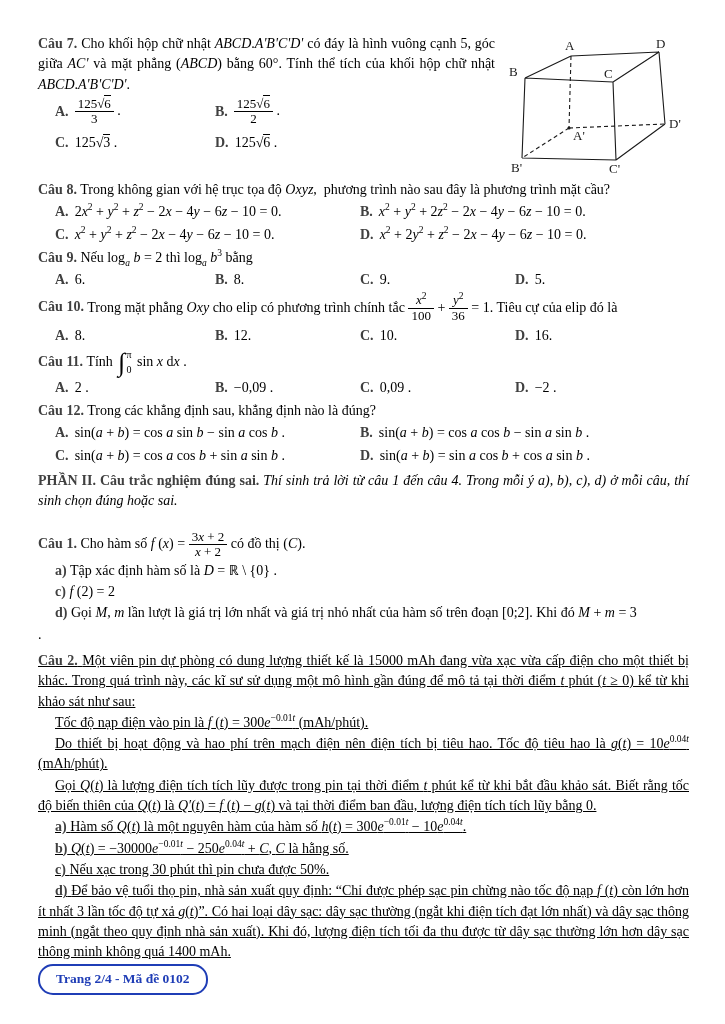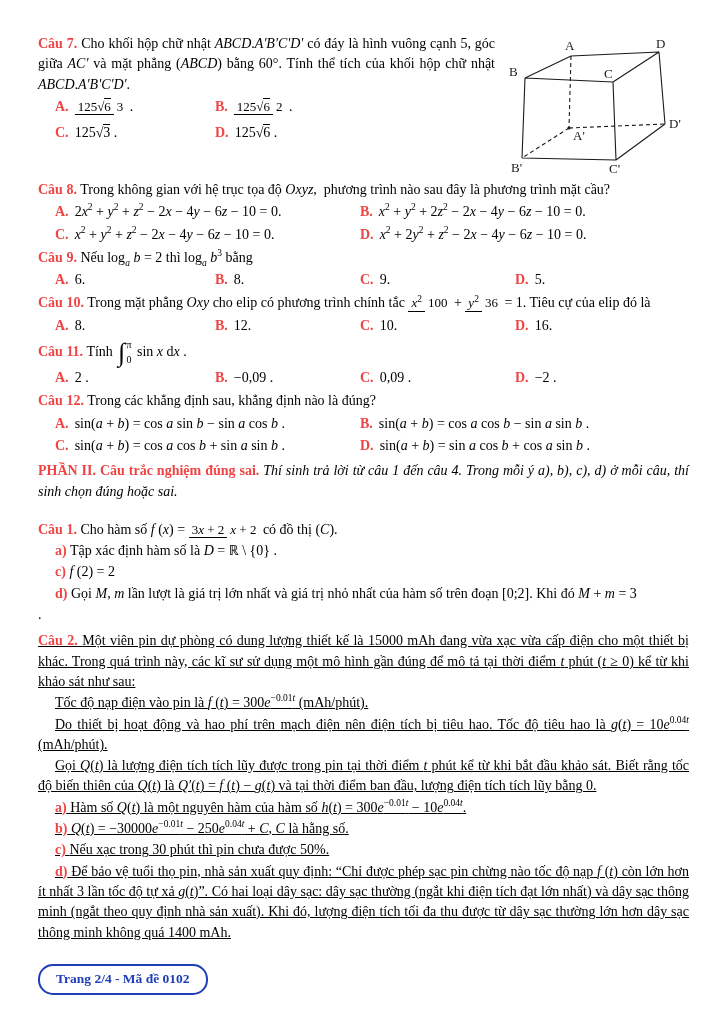--- a/index.html
+++ b/index.html
@@ -10,32 +10,32 @@
     color:#000;
   }
   .page {
     position:relative;
     width:725px; height:1024px;
     padding:34px 36px 0 38px;
     font-size:14px; line-height:1.45;
     overflow:hidden;
     background:#fff;
   }
-  .qlab, .ilab, .olab { color:#ef4444; font-weight:bold; }
+  .qlab, .ilab, .olab { color:#404040; font-weight:bold; }
   .qtext { text-align:justify; }
   .q { margin-bottom:3px; }
   .opts { display:grid; padding-left:17px; row-gap:2px; margin:2px 0 3px; }
   .g4 { grid-template-columns:160px 145px 155px auto; }
   .g2 { grid-template-columns:305px auto; }
   .g7 { grid-template-columns:160px auto; justify-content:start; row-gap:6px; }
   .opt { display:flex; align-items:center; white-space:nowrap; }
   .olab { margin-right:6px; }
   sup { font-size:9.5px; vertical-align:super; line-height:0; }
   sub { font-size:9.5px; vertical-align:sub; line-height:0; }
-  .fr { display:inline-flex; flex-direction:row; text-align:center; vertical-align:middle; line-height:1.12; font-size:13px; }
+  .fr { display:inline-flex; flex-direction:column; text-align:center; vertical-align:middle; line-height:1.12; font-size:13px; }
   .fr .n { border-bottom:1px solid #000; padding:0 3px; }
   .fr .d { padding:0 3px; }
   .sq { white-space:nowrap; }
   .sq .rd { border-top:1px solid #000; }
   .int { display:inline-flex; align-items:center; vertical-align:-5px; margin:0 2px; }
   .isym { font-size:26px; line-height:0.9; }
   .ilim { display:inline-flex; flex-direction:column; justify-content:space-between; height:27px; font-size:10px; line-height:1; padding:1px 0 1px 1px; }
   .fig { float:right; margin:2px 0 4px 12px; }
   .clear { clear:both;margin-top:13px; }
   .p2head { text-align:justify; margin:5px 0 18px; }

